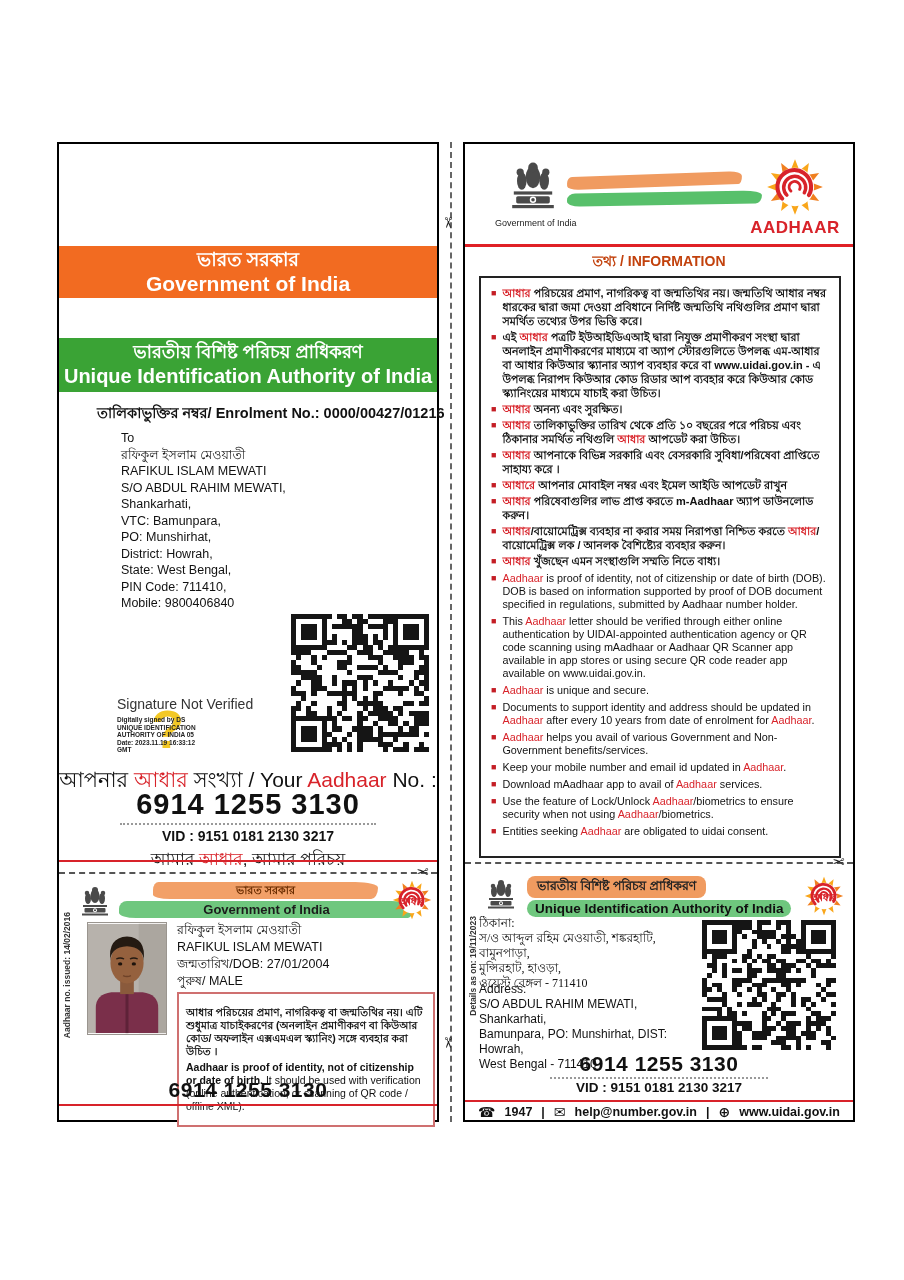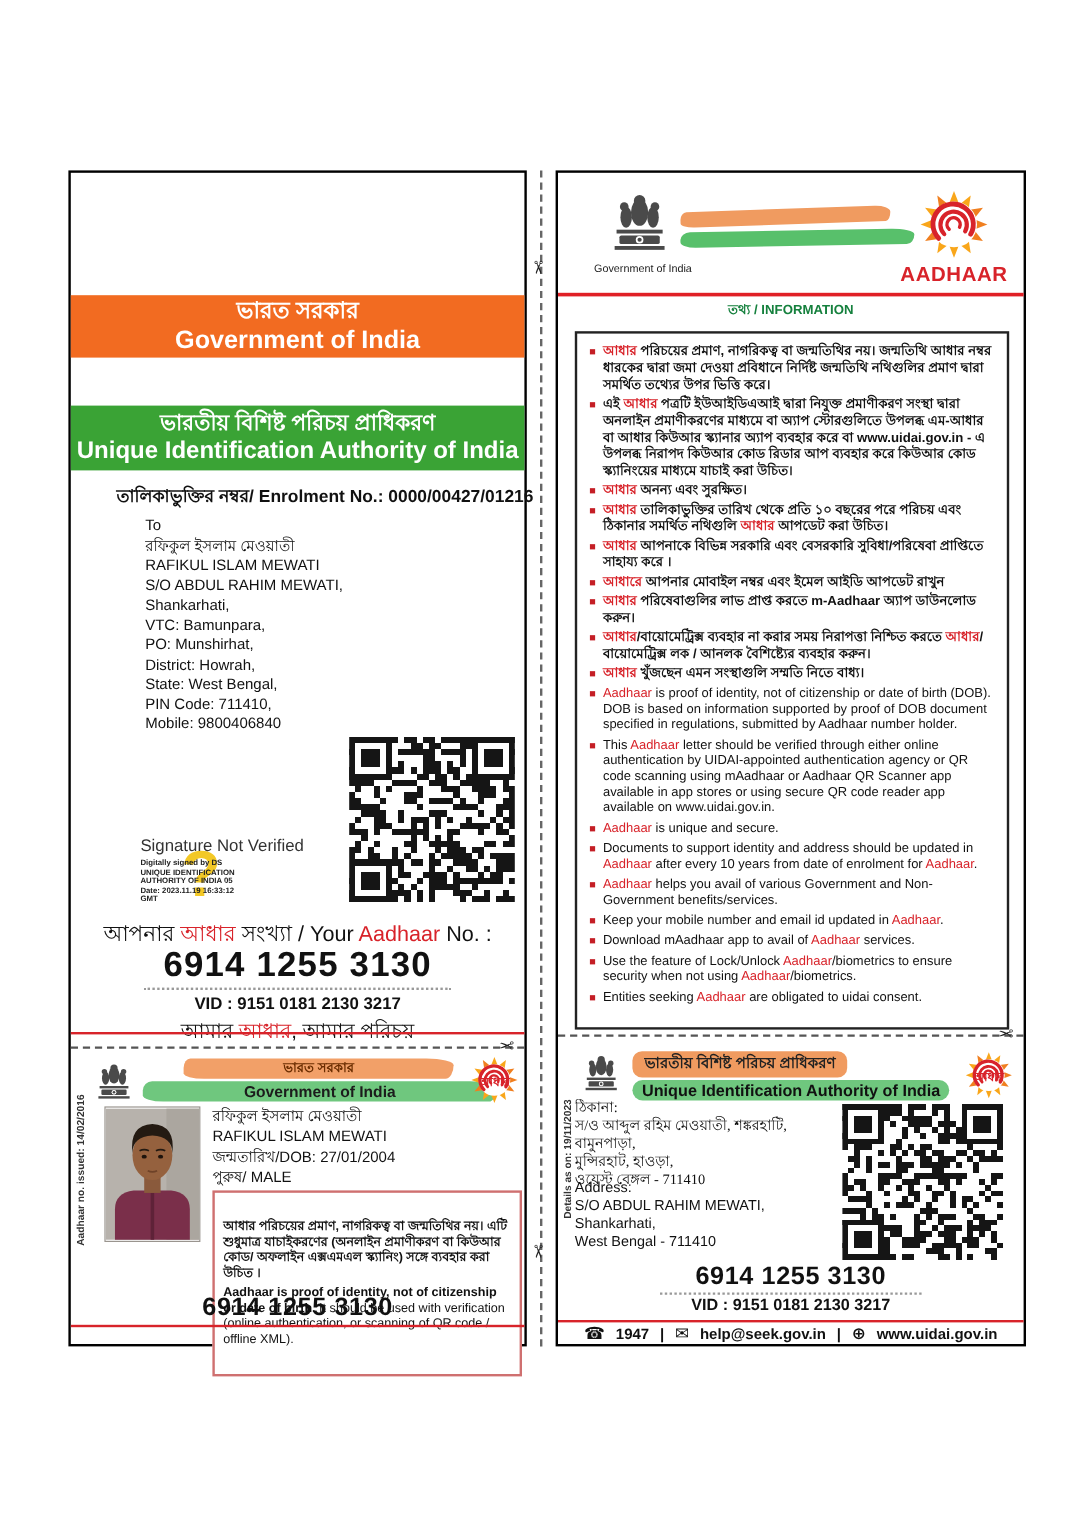--- a/index.html
+++ b/index.html
@@ -37,21 +37,21 @@
   .band.green .bn{font-size:18px;}
   .band.green .en{font-size:20px;}
   .enrol{left:38px;top:258px;font-size:14.5px;font-weight:bold;white-space:nowrap;}
   .addr{left:62px;top:286px;font-size:12.5px;line-height:16.5px;}
   .sig{left:58px;top:552px;width:160px;}
   .sig .q{position:absolute;left:34px;top:2px;font-size:54px;color:#F2C30F;font-weight:bold;opacity:.9;}
   .sig .t{position:relative;font-size:14px;color:#333;}
   .sig .lines{position:relative;font-size:6.5px;font-weight:bold;color:#222;line-height:7.5px;margin-top:4px;}
   .qr{background:#fff;}
   .qr1{left:232px;top:470px;width:138px;height:138px;}
-  .alabel{left:0;right:0;top:620px;text-align:center;font-size:18px;white-space:nowrap;overflow:hidden;}
+  .alabel{left:0;right:0;top:620px;text-align:center;font-size:21px;white-space:nowrap;overflow:hidden;}
   .anum{left:0;right:0;top:644px;text-align:center;}
   .anum .n{display:inline-block;font-size:29px;font-weight:bold;letter-spacing:1px;
            border-bottom:2px dotted #999;padding:0 16px 2px;}
   .avid{left:0;right:0;top:684px;text-align:center;font-size:14px;font-weight:bold;}
   .aslogan{left:0;right:0;top:702px;text-align:center;font-size:17px;}
   .redline{left:0;right:0;height:2px;background:#D8232A;}
   .redline.l1{top:716px;}
   .cut{left:0;right:0;border-top:2px dashed #555;}
   .cut .sc{right:8px;top:-11px;transform:scaleX(-1);}
   .cut.lc{top:728px;}
@@ -66,40 +66,40 @@
   .stroke.or{background:#F2A068;width:225px;margin-left:34px;border-radius:10px 40px 12px 30px/14px 10px 20px 8px;
              text-align:center;font-size:11px;font-weight:bold;color:#6b2d00;line-height:17px;}
   .stroke.gr{background:#6FC77E;width:295px;margin-top:2px;border-radius:12px 34px 10px 26px/12px 8px 18px 8px;
              text-align:center;font-size:13px;font-weight:bold;color:#1c1c1c;line-height:17px;}
   .cl-band{left:60px;top:738px;width:310px;}
   .cl-logo{left:330px;top:736px;width:46px;height:46px;}
   .cl-logo svg{width:40px;height:40px;}
   .cl-logo .logo-word{top:14px;font-size:10px;}
   .cl-photo{left:28px;top:778px;width:80px;height:113px;border:1px solid #9a958f;box-sizing:border-box;}
   .cl-info{left:118px;top:778px;font-size:12.5px;line-height:17px;white-space:nowrap;}
-  .cl-box{left:118px;top:848px;width:258px;border:2px solid #cf7070;padding:22px 7px;box-sizing:border-box;background:#fff;}
+  .cl-box{left:118px;top:848px;width:258px;border:2px solid #cf7070;padding:12px 7px;box-sizing:border-box;background:#fff;}
   .cl-box .bn{font-size:10.5px;line-height:13px;font-weight:bold;}
   .cl-box .en{font-size:10.5px;line-height:13px;margin-top:3px;}
   .cl-num{left:0;right:0;top:934px;text-align:center;font-size:21px;font-weight:bold;letter-spacing:.5px;}
   .redline.l2{top:960px;}
   .cl-slogan{left:0;right:0;top:957px;text-align:center;font-size:15px;}
 
   
   .r-emblem{left:30px;top:12px;width:76px;text-align:center;}
   .r-emblem .emblem-svg{width:48px;height:58px;}
   .r-emblem .emblem-cap{font-size:9px;font-weight:normal;}
   .r-tricolor{left:102px;top:30px;width:200px;}
   .tstroke{height:13px;}
   .tstroke.or{background:#F09B60;width:175px;border-radius:8px 20px 6px 18px/10px 8px 12px 6px;transform:rotate(-2deg);}
   .tstroke.gr{background:#58C06B;width:195px;margin-top:5px;border-radius:10px 24px 8px 16px/8px 6px 10px 6px;transform:rotate(-1deg);}
   .r-logo{left:274px;top:14px;width:112px;text-align:center;}
   .r-logo svg{width:58px;height:58px;}
   .r-logo .word{font-size:17px;font-weight:bold;color:#D8232A;letter-spacing:.5px;margin-top:-2px;}
   .r-redbar{top:100px;height:3px;background:#E02026;left:0;right:0;}
-  .r-title{top:106px;left:0;right:0;text-align:center;font-size:11px;font-weight:bold;color:#15803d;}
+  .r-title{top:106px;left:0;right:0;text-align:center;font-size:14px;font-weight:bold;color:#c2410c;}
   .r-infobox{left:14px;top:132px;width:362px;height:582px;border:2px solid #222;padding:8px 10px;
              box-sizing:border-box;overflow:hidden;}
   .bullet{display:flex;}
   .bsq{color:#C41E25;font-size:9px;margin-right:6px;line-height:inherit;flex:0 0 auto;}
   .bullets.bn .bullet{margin-bottom:2px;font-size:11px;line-height:14px;font-weight:600;}
   .bullets.en .bullet{margin-bottom:4px;font-size:10.8px;line-height:13px;font-weight:normal;}
   .bullets.en{margin-top:4px;}
 
   
   .cr-details{left:3px;top:772px;height:190px;}
@@ -788,20 +788,21 @@
 
     <div class="abs cr-addr-bn">
         <div>ঠিকানা:</div>
         <div>স/ও আব্দুল রহিম মেওয়াতী, শঙ্করহাটি, বামুনপাড়া,</div>
         <div>মুন্সিরহাট, হাওড়া,</div>
         <div>ওয়েস্ট বেঙ্গল - 711410</div>
       </div>
     <div class="abs cr-addr-en">
         <div>Address:</div>
         <div>S/O ABDUL RAHIM MEWATI, Shankarhati,</div>
+        <div>Bamunpara, PO: Munshirhat, DIST: Howrah,</div>
         <div>West Bengal - 711410</div>
       </div>
 
     <div class="abs qr qr2"><svg viewBox="0 0 27 27" width="100%" height="100%" preserveAspectRatio="none" shape-rendering="crispEdges" fill="#151515">
           <rect x="0" y="0" width="1" height="1"></rect>
           <rect x="5" y="0" width="1" height="1"></rect>
           <rect x="7" y="0" width="1" height="1"></rect>
           <rect x="8" y="0" width="1" height="1"></rect>
           <rect x="9" y="0" width="1" height="1"></rect>
           <rect x="11" y="0" width="1" height="1"></rect>
@@ -1139,19 +1140,19 @@
       <span class="n">6914 1255 3130</span>
     </div>
     <div class="abs cr-vid">VID : 9151 0181 2130 3217</div>
     <div class="abs redline r2"></div>
 
     <div class="abs cr-footer">
       <span class="ico">☎</span>
       <span>1947</span>
       <span>|</span>
       <span class="ico">✉</span>
-      <span>help@seek.gov.in</span>
+      <span>help@number.gov.in</span>
       <span>|</span>
       <span class="ico">⊕</span>
       <span>www.uidai.gov.in</span>
     </div>
   </div>
 </div>
 
 </body></html>

